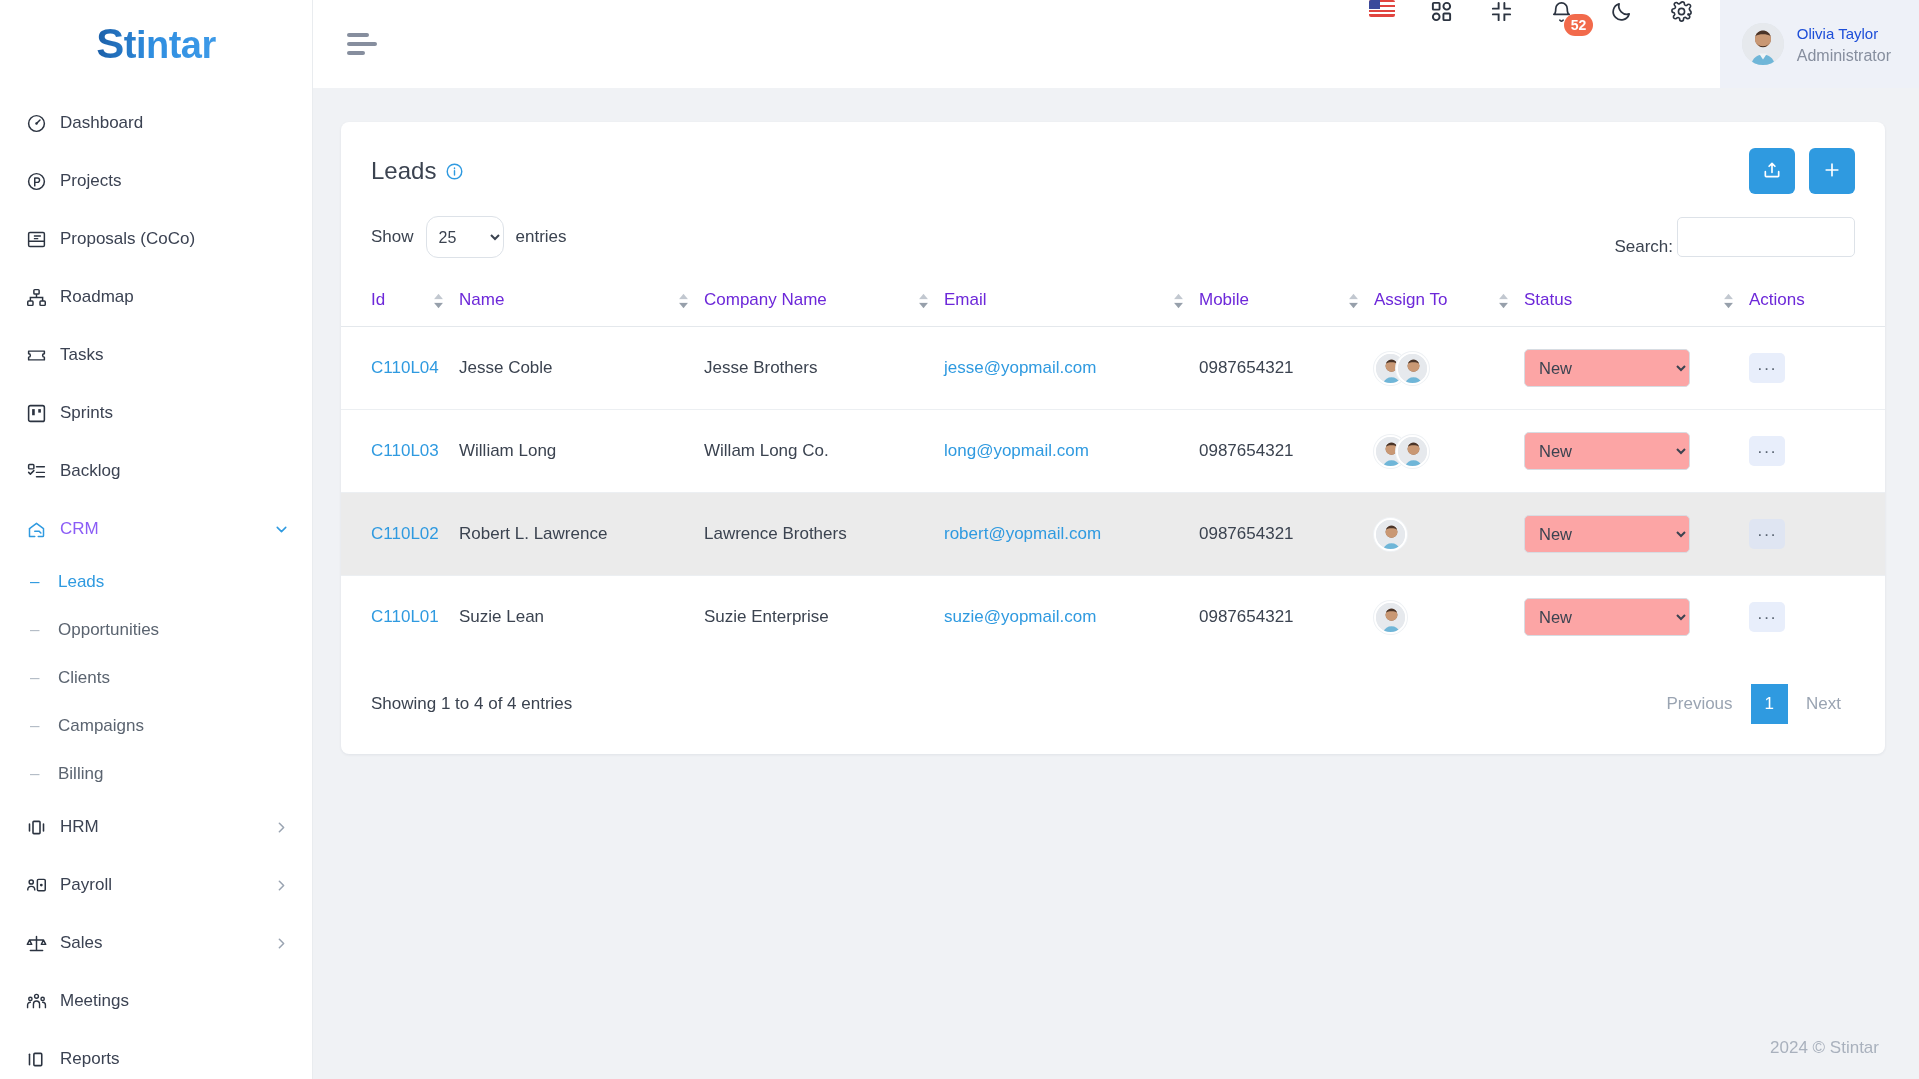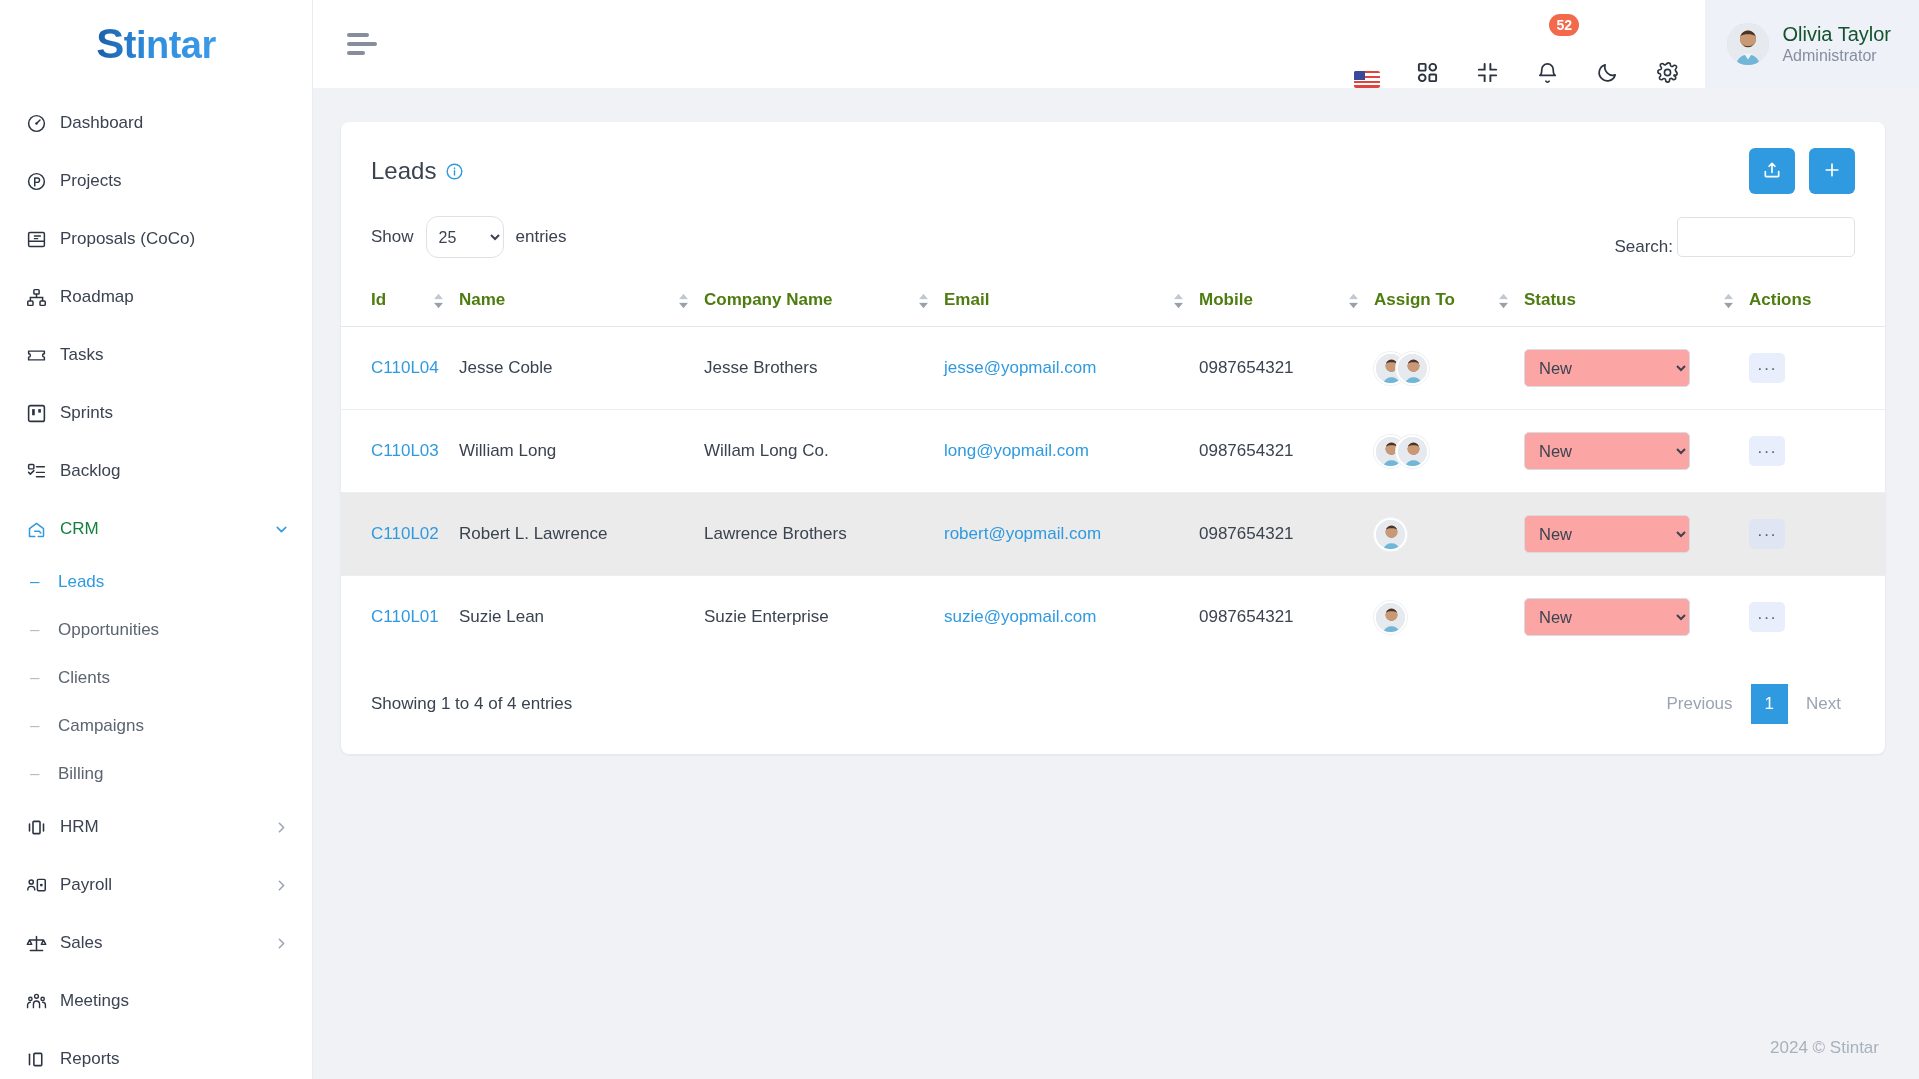--- a/index.html
+++ b/index.html
@@ -25,21 +25,21 @@
   }
   .brand-text .s-glyph { font-size:42px; }
   .nav { padding-top:6px; }
   .nav-item {
     display:flex; align-items:center; height:58px; padding:0 22px 0 26px;
     font-size:17px; color:#3b4252; cursor:pointer; position:relative;
   }
   .nav-item .ic { width:34px; display:flex; align-items:center; color:#2b3340; flex:0 0 34px; }
   .nav-item .lbl { flex:1; }
   .nav-item .caret { color:#9aa4b2; display:flex; align-items:center; }
-  .nav-item.active { color:#15803d; }
+  .nav-item.active { color:#8b5cf6; }
   .nav-item.active .ic { color:#2f9ae0; }
   .nav-item.active .caret { color:#2f9ae0; }
   .sub-item {
     display:flex; align-items:center; height:48px; padding-left:30px;
     font-size:17px; color:#5b6470; cursor:pointer;
   }
   .sub-item .dash { width:28px; color:#b3bcc6; font-size:17px; }
   .sub-item.active { color:#2f9ae0; }
   .sub-item.active .dash { color:#2f9ae0; }
 
@@ -49,37 +49,37 @@
     height:88px; background:#fff; display:flex; align-items:center;
     padding-left:34px; flex:0 0 88px;
   }
   .hamburger { width:30px; cursor:pointer; display:flex; flex-direction:column; gap:5px; }
   .hamburger i { height:4px; background:#868e9e; border-radius:2px; display:block; }
   .hamburger i:nth-child(1){ width:22px; }
   .hamburger i:nth-child(2){ width:30px; }
   .hamburger i:nth-child(3){ width:18px; }
   .top-right { margin-left:auto; display:flex; align-items:center; height:88px; }
   .top-icon {
-    width:60px; height:88px; display:flex; align-items:flex-end; justify-content:center;
+    width:60px; height:88px; display:flex; align-items:flex-start; justify-content:center;
     cursor:pointer; color:#2b3340; position:relative;
   }
   .flag { width:26px; height:17px; border-radius:2px; overflow:hidden; position:relative;
           background:repeating-linear-gradient(#e1443f 0 2.4px, #fff 2.4px 4.8px); }
   .flag .canton { position:absolute; left:0; top:0; width:11px; height:9px; background:#3a4a9b; }
   .badge {
     position:absolute; top:14px; left:32px; background:#f26a4b; color:#fff;
     font-size:14px; font-weight:bold; border-radius:11px; padding:1px 7px; min-width:28px;
     text-align:center; line-height:20px;
   }
   .profile {
     display:flex; align-items:center; gap:13px; height:88px; padding:0 28px 0 22px;
     background:#eef1f8; cursor:pointer; margin-left:8px;
   }
   .avatar-lg { width:42px; height:42px; border-radius:50%; overflow:hidden; background:#dfe4ea; }
-  .profile-name { font-size:20px; color:#14532d; line-height:22px; }
+  .profile-name { font-size:15px; color:#1d4ed8; line-height:22px; }
   .profile-role { font-size:16px; color:#868e9e; line-height:21px; }
 
   .content { flex:1; overflow:hidden; padding:34px 34px 0 28px; }
   .card { background:#fff; border-radius:8px; box-shadow:0 1px 3px rgba(20,30,60,.07); }
   .card-head { display:flex; align-items:center; padding:26px 30px 22px 30px; }
   .card-title { font-size:24px; color:#3b4350; display:flex; align-items:center; gap:9px; }
   .info-icon { color:#2f9ae0; display:flex; }
   .head-actions { margin-left:auto; display:flex; gap:14px; }
   .btn-blue {
     width:46px; height:46px; border-radius:6px; background:#2f9ae0; border:none;
@@ -92,21 +92,21 @@
     font-size:16px; color:#3b4350; padding:0 8px; font-family:inherit; cursor:pointer;
   }
   .search-wrap { margin-left:auto; display:flex; align-items:flex-end; gap:4px; font-size:17px; color:#3b4350; }
   .search-input {
     width:178px; height:40px; border:1px solid #dde2e8; border-radius:5px;
     padding:0 12px; font-size:16px; font-family:inherit; outline:none;
   }
 
   table { width:100%; border-collapse:collapse; }
   thead th {
-    text-align:left; font-size:17px; font-weight:bold; color:#4d7c0f;
+    text-align:left; font-size:17px; font-weight:normal; color:#6d28d9;
     padding:14px 0 16px 0; border-bottom:1px solid #e4e8ec; position:relative;
     white-space:nowrap;
   }
   thead th:first-child { padding-left:30px; }
   .sorter {
     position:absolute; right:16px; top:50%; transform:translateY(-50%);
     display:flex; flex-direction:column; gap:3px; color:#c2c8d0;
   }
   tbody td {
     font-size:17px; color:#3b4350; padding:22px 0; border-bottom:1px solid #eceff2;

